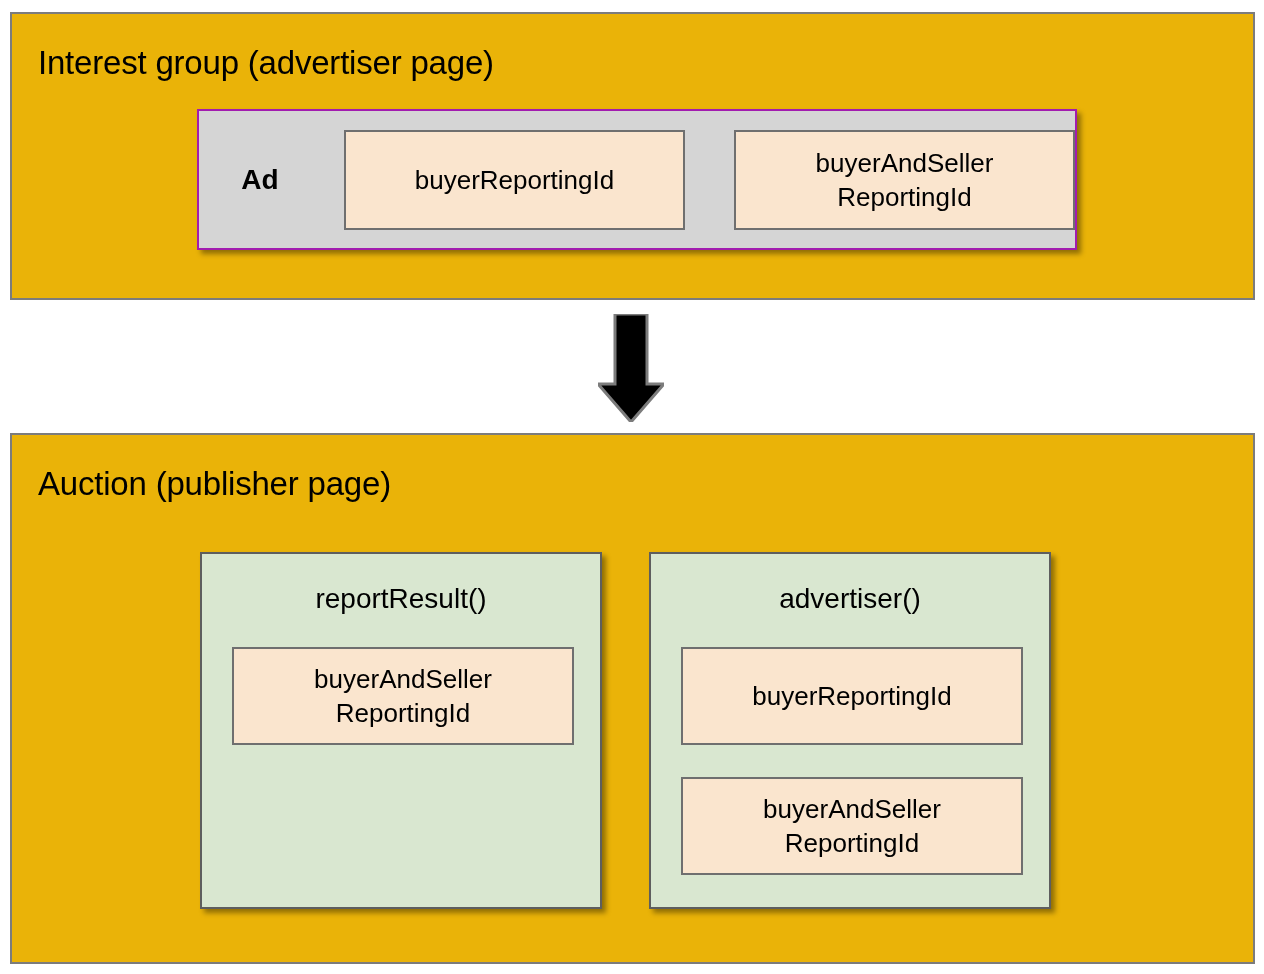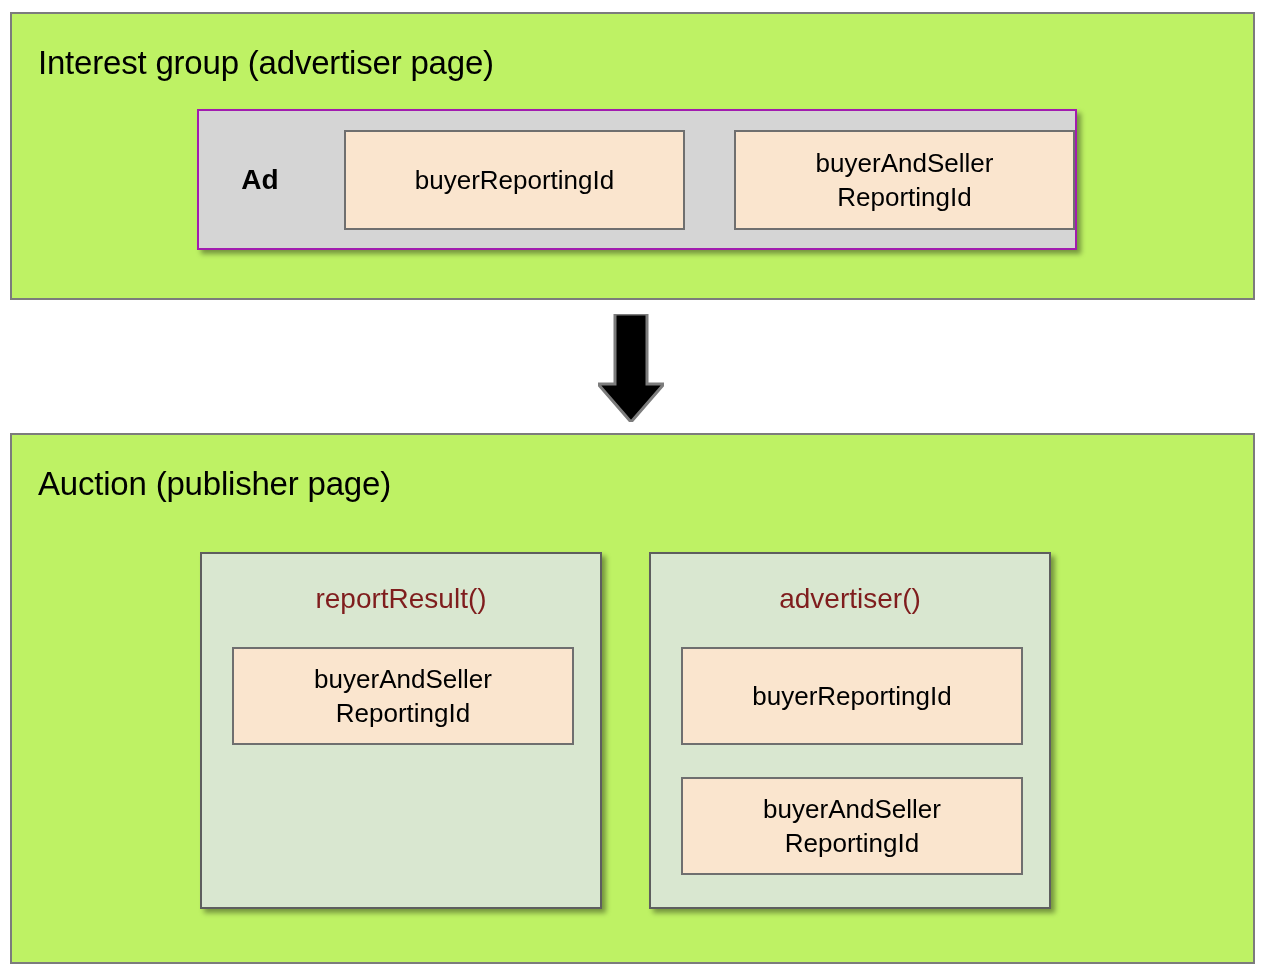--- a/index.html
+++ b/index.html
@@ -18,21 +18,21 @@
   #canvas {
     position: relative;
     width: 1264px;
     height: 974px;
     background: #ffffff;
   }
 
   
   .section {
     position: absolute;
-    background: #bef264;
+    background: #eab308;
     border: 2px solid #7c7c7c;
     box-sizing: border-box;
   }
   #section-interest-group {
     left: 10px;
     top: 12px;
     width: 1245px;
     height: 288px;
   }
   #section-auction {
@@ -134,21 +134,21 @@
     height: 357px;
   }
   .green-title {
     position: absolute;
     left: 0;
     right: 0;
     top: 28px;
     text-align: center;
     font-size: 28px;
     line-height: 34px;
-    color: #7f1d1d;
+    color: #000000;
   }
   .green-inner {
     position: absolute;
     left: 30px;
     width: 342px;
   }
   #rr-peach-1 {
     top: 93px;
     height: 98px;
   }

